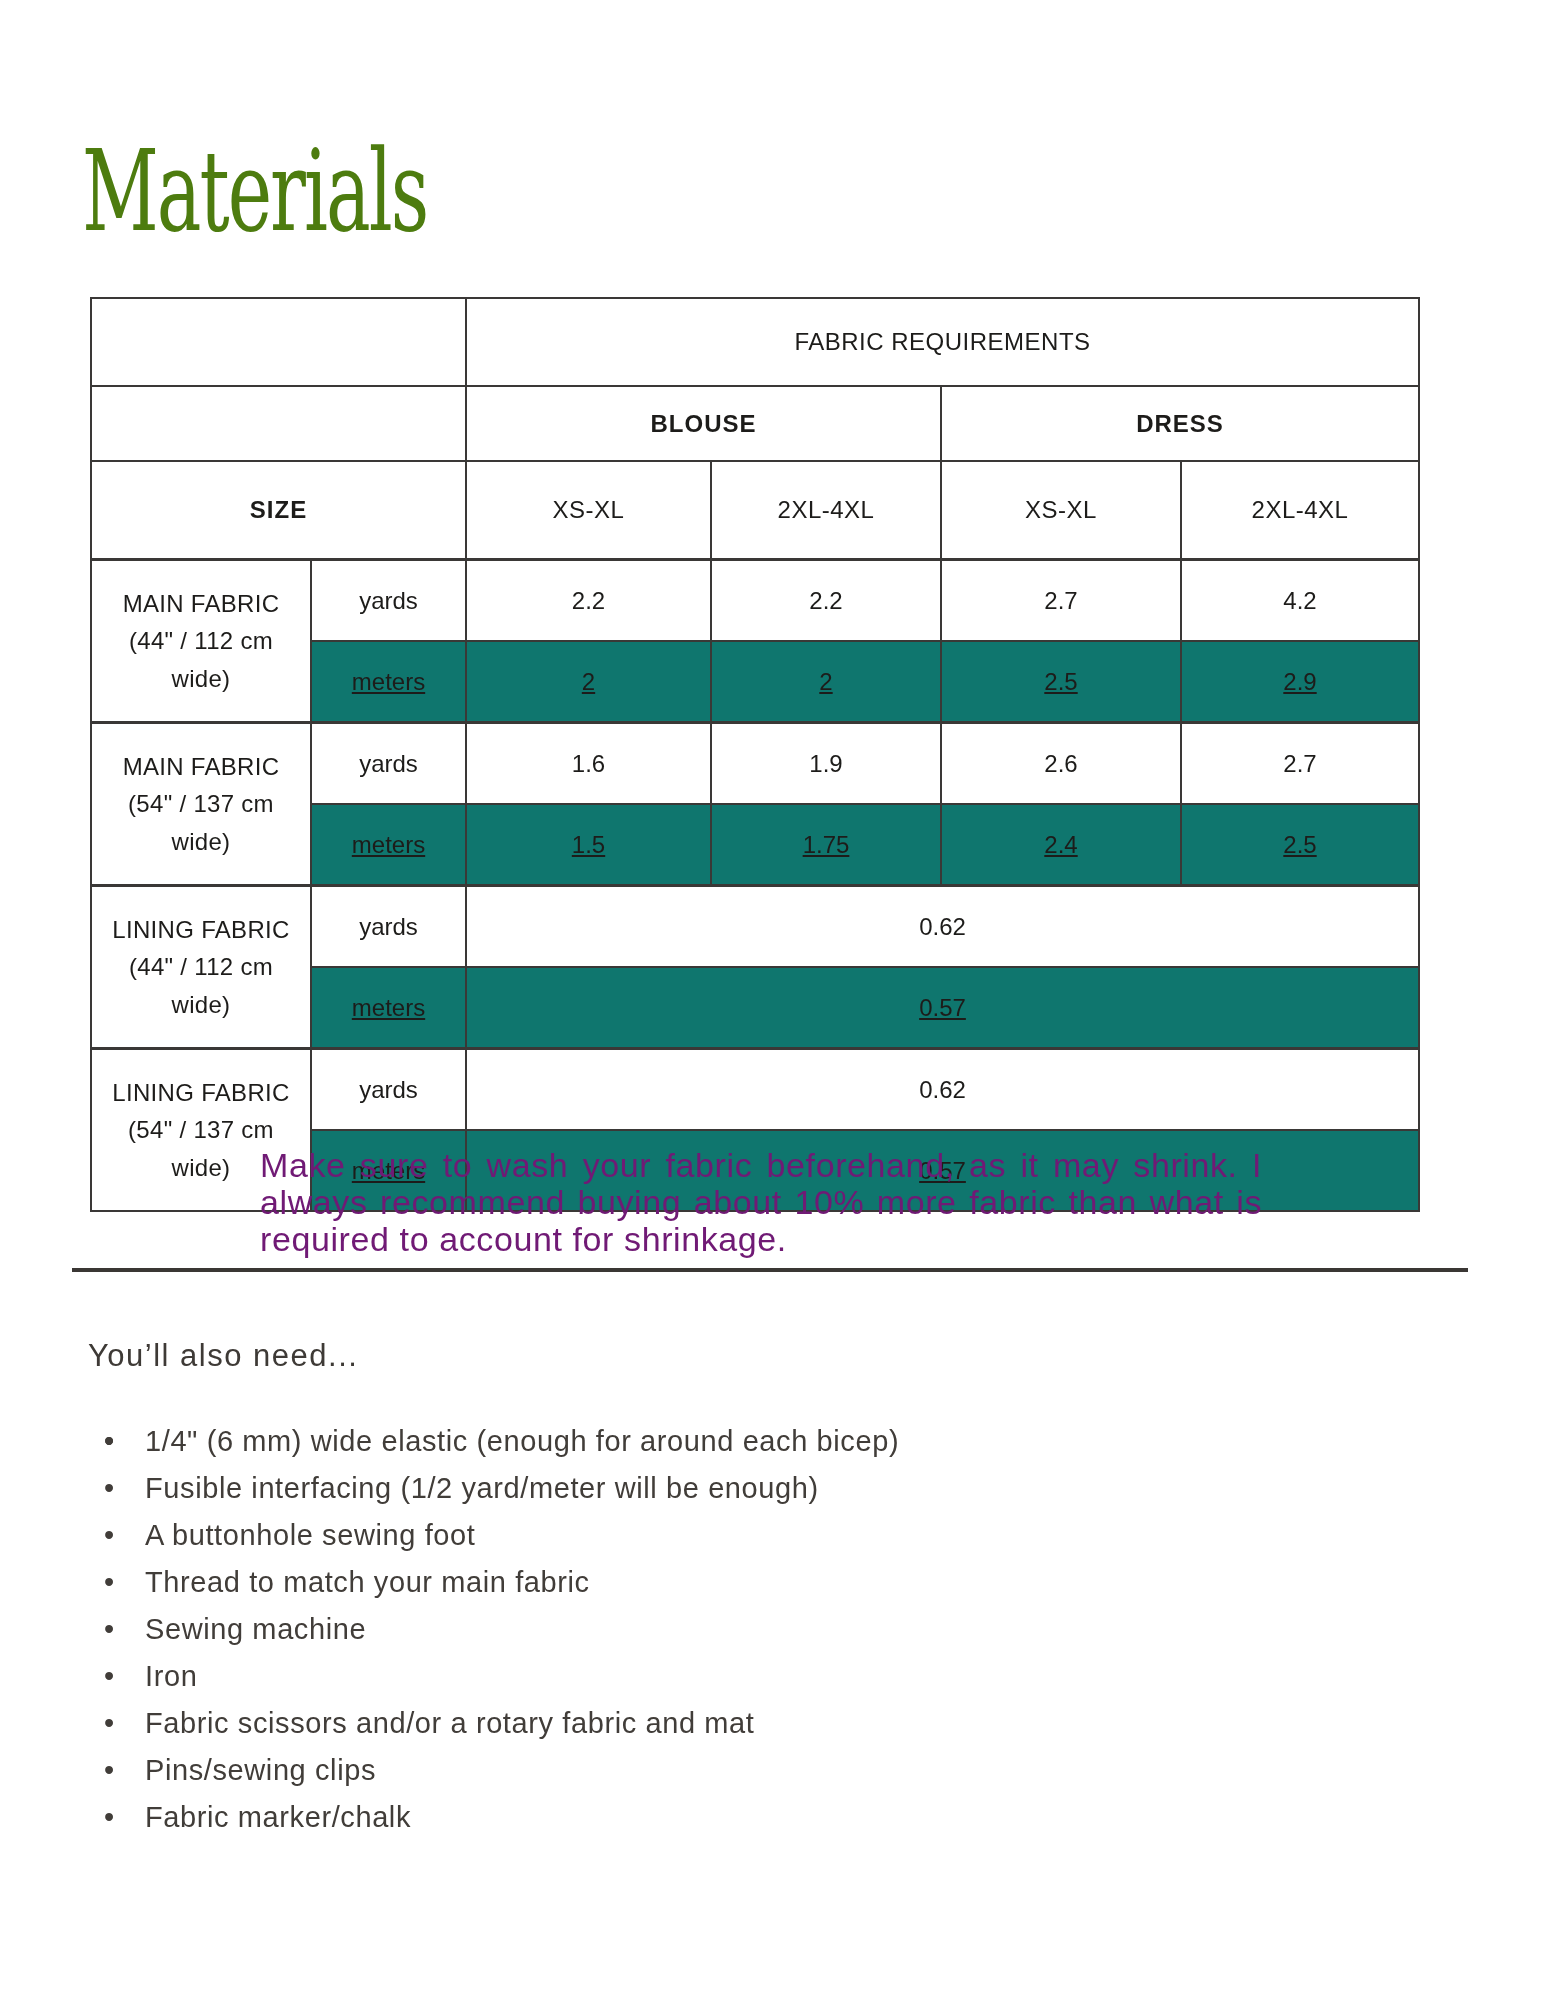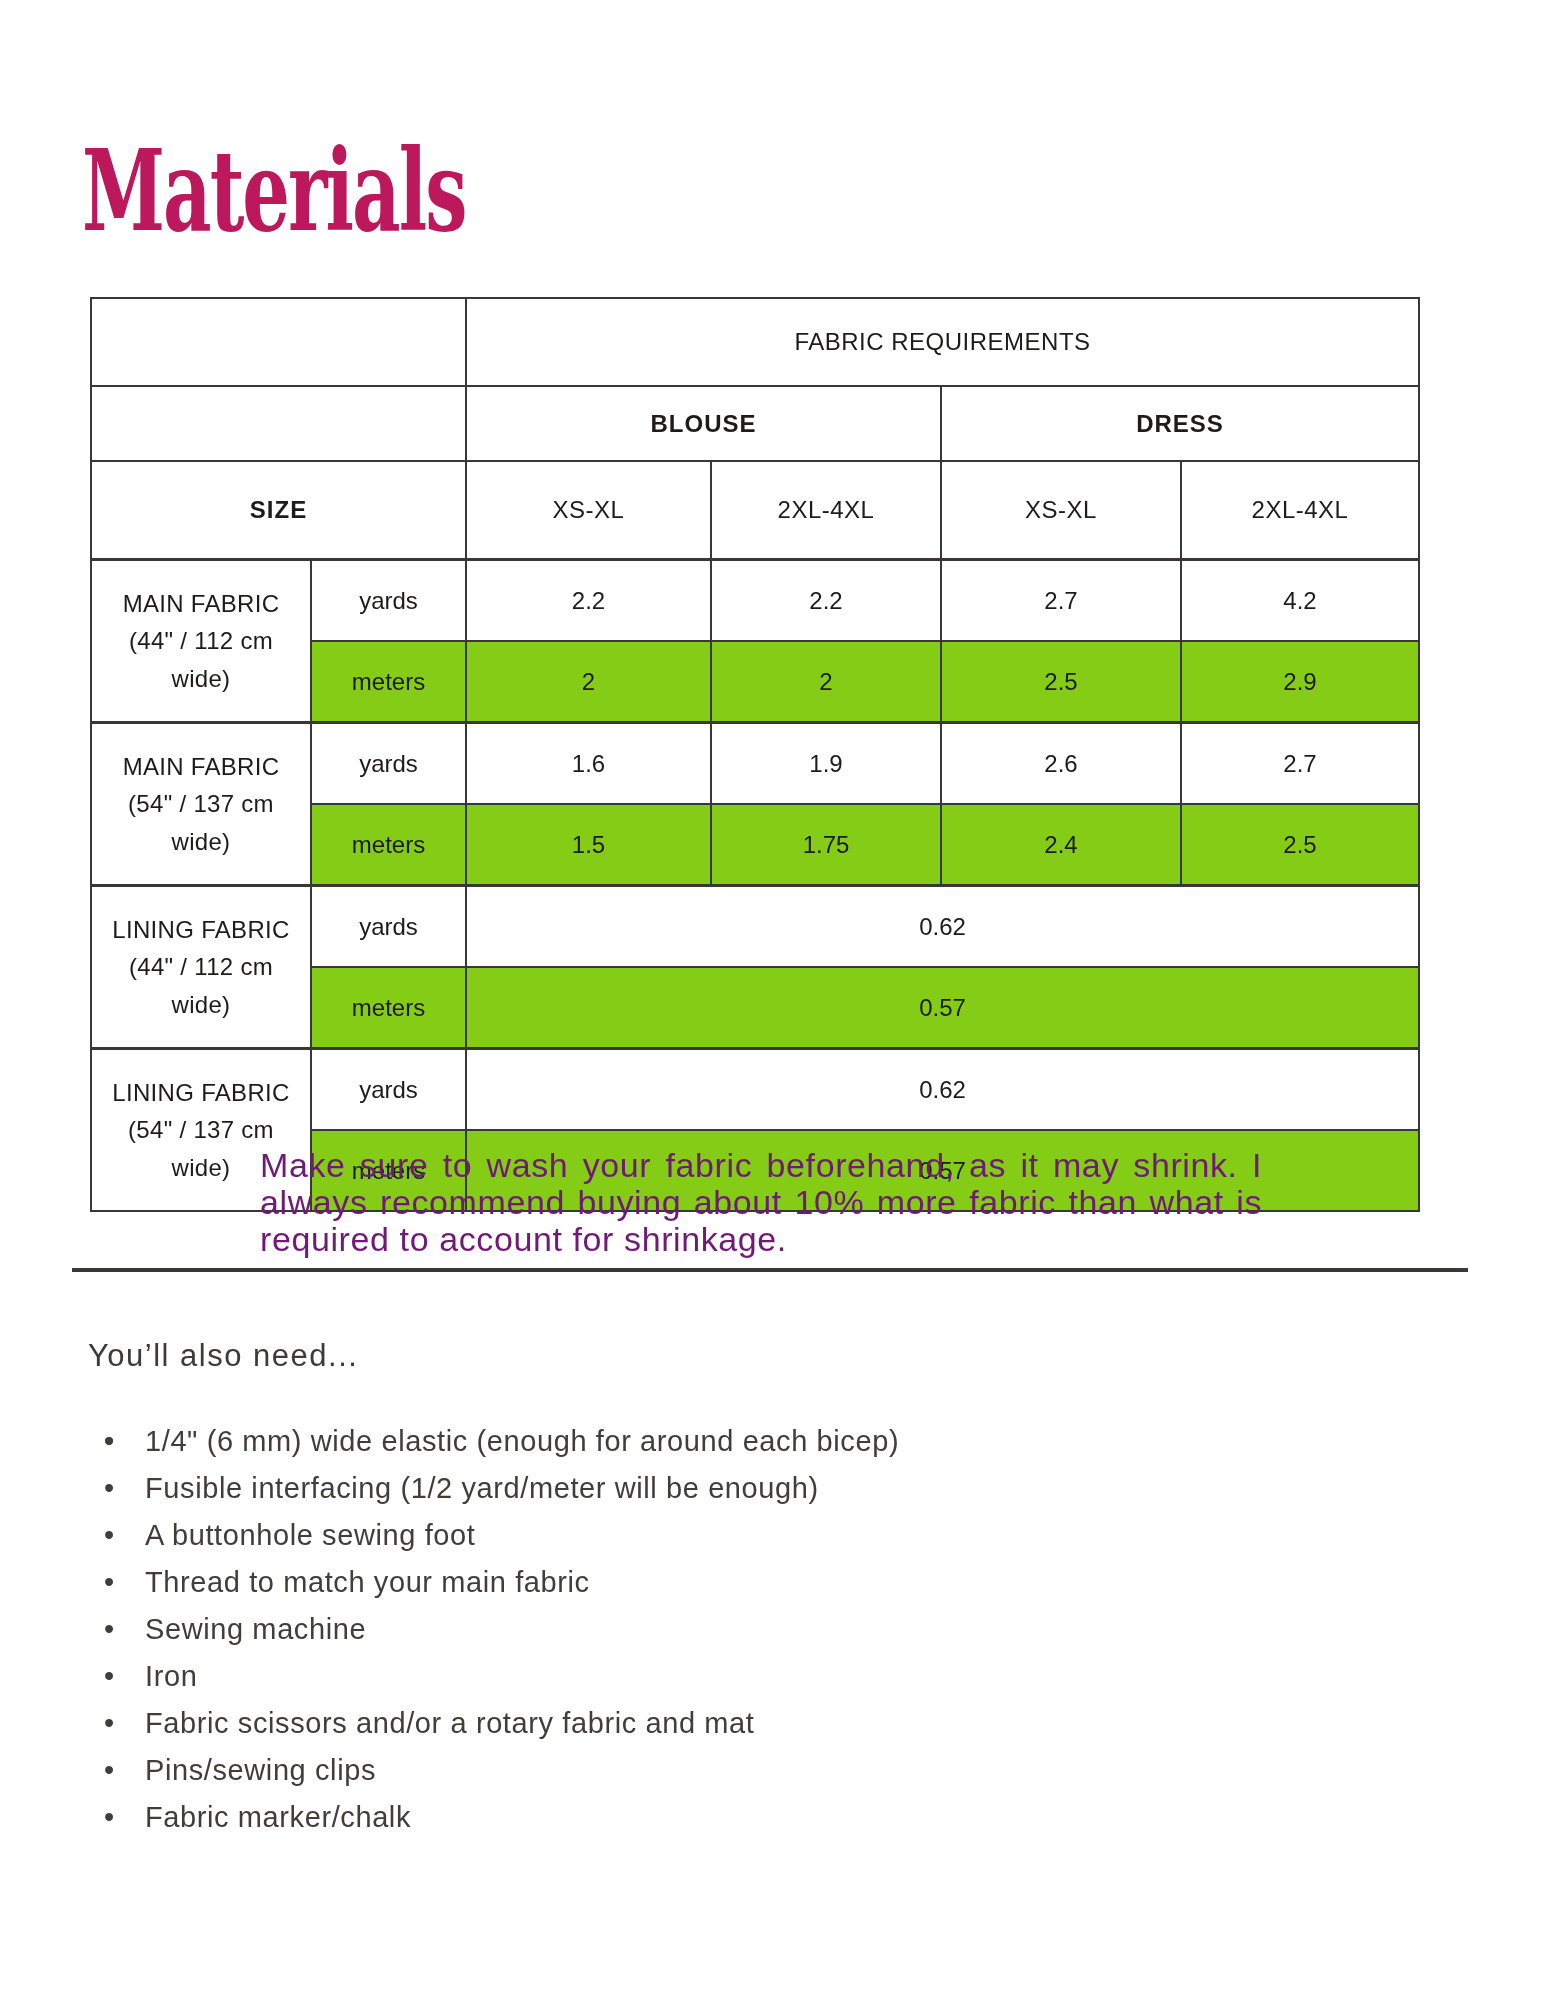--- a/index.html
+++ b/index.html
@@ -8,23 +8,23 @@
     width:1545px;height:2000px;
     background:#ffffff;
     font-family:"Liberation Sans", sans-serif;
     color:#3e3a36;
     overflow:hidden;
   }
   
   .title{
     position:absolute;left:82px;top:52px;
     font-family:"DejaVu Serif", serif;
-    font-weight:700;
+    font-weight:400;
     font-size:112px;line-height:1.15;
-    color:#be185d;
+    color:#4d7c0f;
     white-space:nowrap;
   }
   .title .squeeze{
     display:inline-block;
     transform:scaleX(0.67);
     transform-origin:left center;
     letter-spacing:-3px;
   }
   
   table.fr{
@@ -44,21 +44,21 @@
   tr.r-title td{height:74px;}
   tr.r-garment td{height:61px;}
   tr.r-size td{height:84px;}
   tr.r-data td{height:67px;}
   td.t-title{font-size:30px;letter-spacing:0.5px;}
   td.t-garment{font-weight:700;font-size:22px;letter-spacing:1px;}
   td.t-size-label{font-weight:700;font-size:22px;letter-spacing:1px;}
   td.t-size{font-size:24px;letter-spacing:0.5px;}
   td.t-fabric{font-size:22px;line-height:1.55;letter-spacing:0.3px;}
   td.t-unit{font-size:24px;}
-  tr.shaded td{background:#84cc16;}
+  tr.shaded td{background:#0f766e;text-decoration:underline;}
   tr.sec-top td{border-top-width:3px;}
   
   .note{
     position:absolute;left:260px;top:1113px;width:1002px;
     font-size:34px;line-height:37px;letter-spacing:0.6px;
     text-align:justify;color:#701a75;
   }
   
   .divider{
     position:absolute;left:72px;top:1260px;width:1396px;height:4px;

